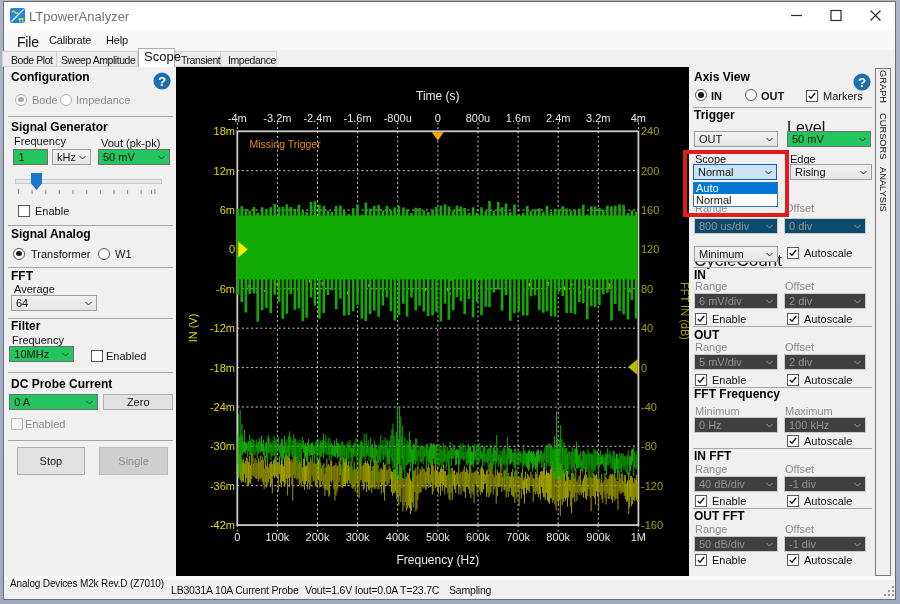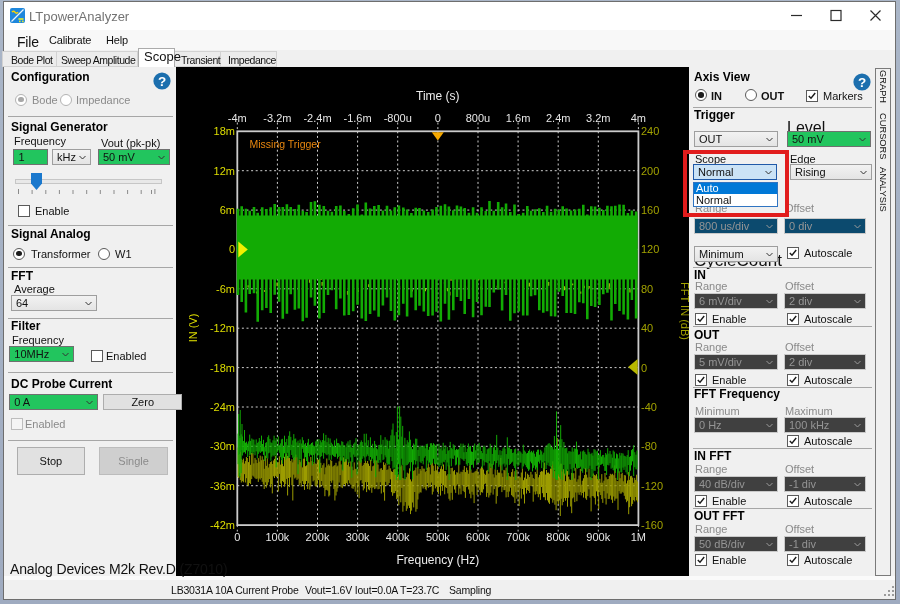--- a/index.html
+++ b/index.html
@@ -232,21 +232,21 @@
 <div class="combo" style="left:9.3px;top:345.5px;width:65px">10MHz<svg class="chev" viewBox="0 0 7 7">
       <path d="M0.5 2 L3.5 5 L6.5 2" stroke="#333" fill="none"></path>
     </svg></div>
 <div class="cb" style="left:91px;top:350px"></div>
 <div class="lbl" style="left:106px;top:350px">Enabled</div>
 <div class="sep" style="left:8px;top:371.5px;width:165px"></div>
 <div class="hd" style="left:11px;top:376.5px">DC Probe Current</div>
 <div class="combo" style="left:9.3px;top:393.5px;width:88.6px">0 A<svg class="chev" viewBox="0 0 7 7">
       <path d="M0.5 2 L3.5 5 L6.5 2" stroke="#333" fill="none"></path>
     </svg></div>
-<div class="btn" style="left:103.2px;top:393.5px;width:79px;height:16px;line-height:15px">Zero</div>
+<div class="btn" style="left:103.2px;top:393.5px;width:70px;height:16px;line-height:15px">Zero</div>
 <div class="cb dis" style="left:11px;top:417.5px"></div>
 <div class="lbl dim" style="left:25px;top:417.5px">Enabled</div>
 <div class="sep" style="left:8px;top:440px;width:165px"></div>
 <div class="btn" style="left:17.2px;top:447px;width:67.5px;height:28px;line-height:26px">Stop</div>
 <div class="btn dis" style="left:99.2px;top:447px;width:68.8px;height:28px;line-height:26px">Single</div>
 
 <div class="hd" style="left:694px;top:70px">Axis View</div>
 <svg class="a" style="left:853px;top:72.5px" width="18" height="18" viewBox="0 0 18 18">
     <circle cx="9" cy="9" r="8.6" fill="#1c6fae"></circle>
     <text x="9" y="13.5" font-size="13.5" font-weight="bold" fill="#fff" text-anchor="middle" font-family="Liberation Sans, sans-serif">?</text>
@@ -409,21 +409,21 @@
 <div class="lbl" style="left:696px;top:193.5px">Normal</div>
 <div class="a" style="left:682.7px;top:150.1px;width:106.5px;height:67.4px;border:4px solid #e11c1c;box-sizing:border-box"></div>
 
 <div class="a" style="left:875px;top:68px;width:16px;height:508px;background:#f0f0f0;border:1px solid #7a7a7a;box-sizing:border-box"></div>
 <div class="vtxt" style="left:877.5px;top:70px">GRAPH</div>
 <div class="vtxt" style="left:877.5px;top:113px">CURSORS</div>
 <div class="vtxt" style="left:877.5px;top:167px">ANALYSIS</div>
 
 <div class="a" style="left:4px;top:576px;width:891px;height:4px;background:#fafafa"></div>
 <div class="a" style="left:4px;top:580px;width:891px;height:19px;background:#f0f0f0"></div>
-<div class="lbl" style="left:10px;top:561px;font-size:14px;letter-spacing:-0.15px">Analog Devices M2k Rev.D (Z7010)</div>
+<div class="lbl" style="left:10px;top:578px;font-size:10px;letter-spacing:-0.15px">Analog Devices M2k Rev.D (Z7010)</div>
 <div class="lbl st" style="left:171px;top:584px">LB3031A</div>
 <div class="lbl st" style="left:215px;top:584px">10A Current Probe</div>
 <div class="lbl st" style="left:305px;top:584px">Vout=1.6V Iout=0.0A T=23.7C</div>
 <div class="lbl st" style="left:449px;top:584px">Sampling</div>
 <svg class="a" style="left:882px;top:584px" width="13" height="13" viewBox="0 0 13 13">
     <g fill="#9b9b9b">
       <rect x="10" y="10" width="2" height="2"></rect>
       <rect x="10" y="6" width="2" height="2"></rect>
       <rect x="10" y="2" width="2" height="2"></rect>
       <rect x="6" y="10" width="2" height="2"></rect>

